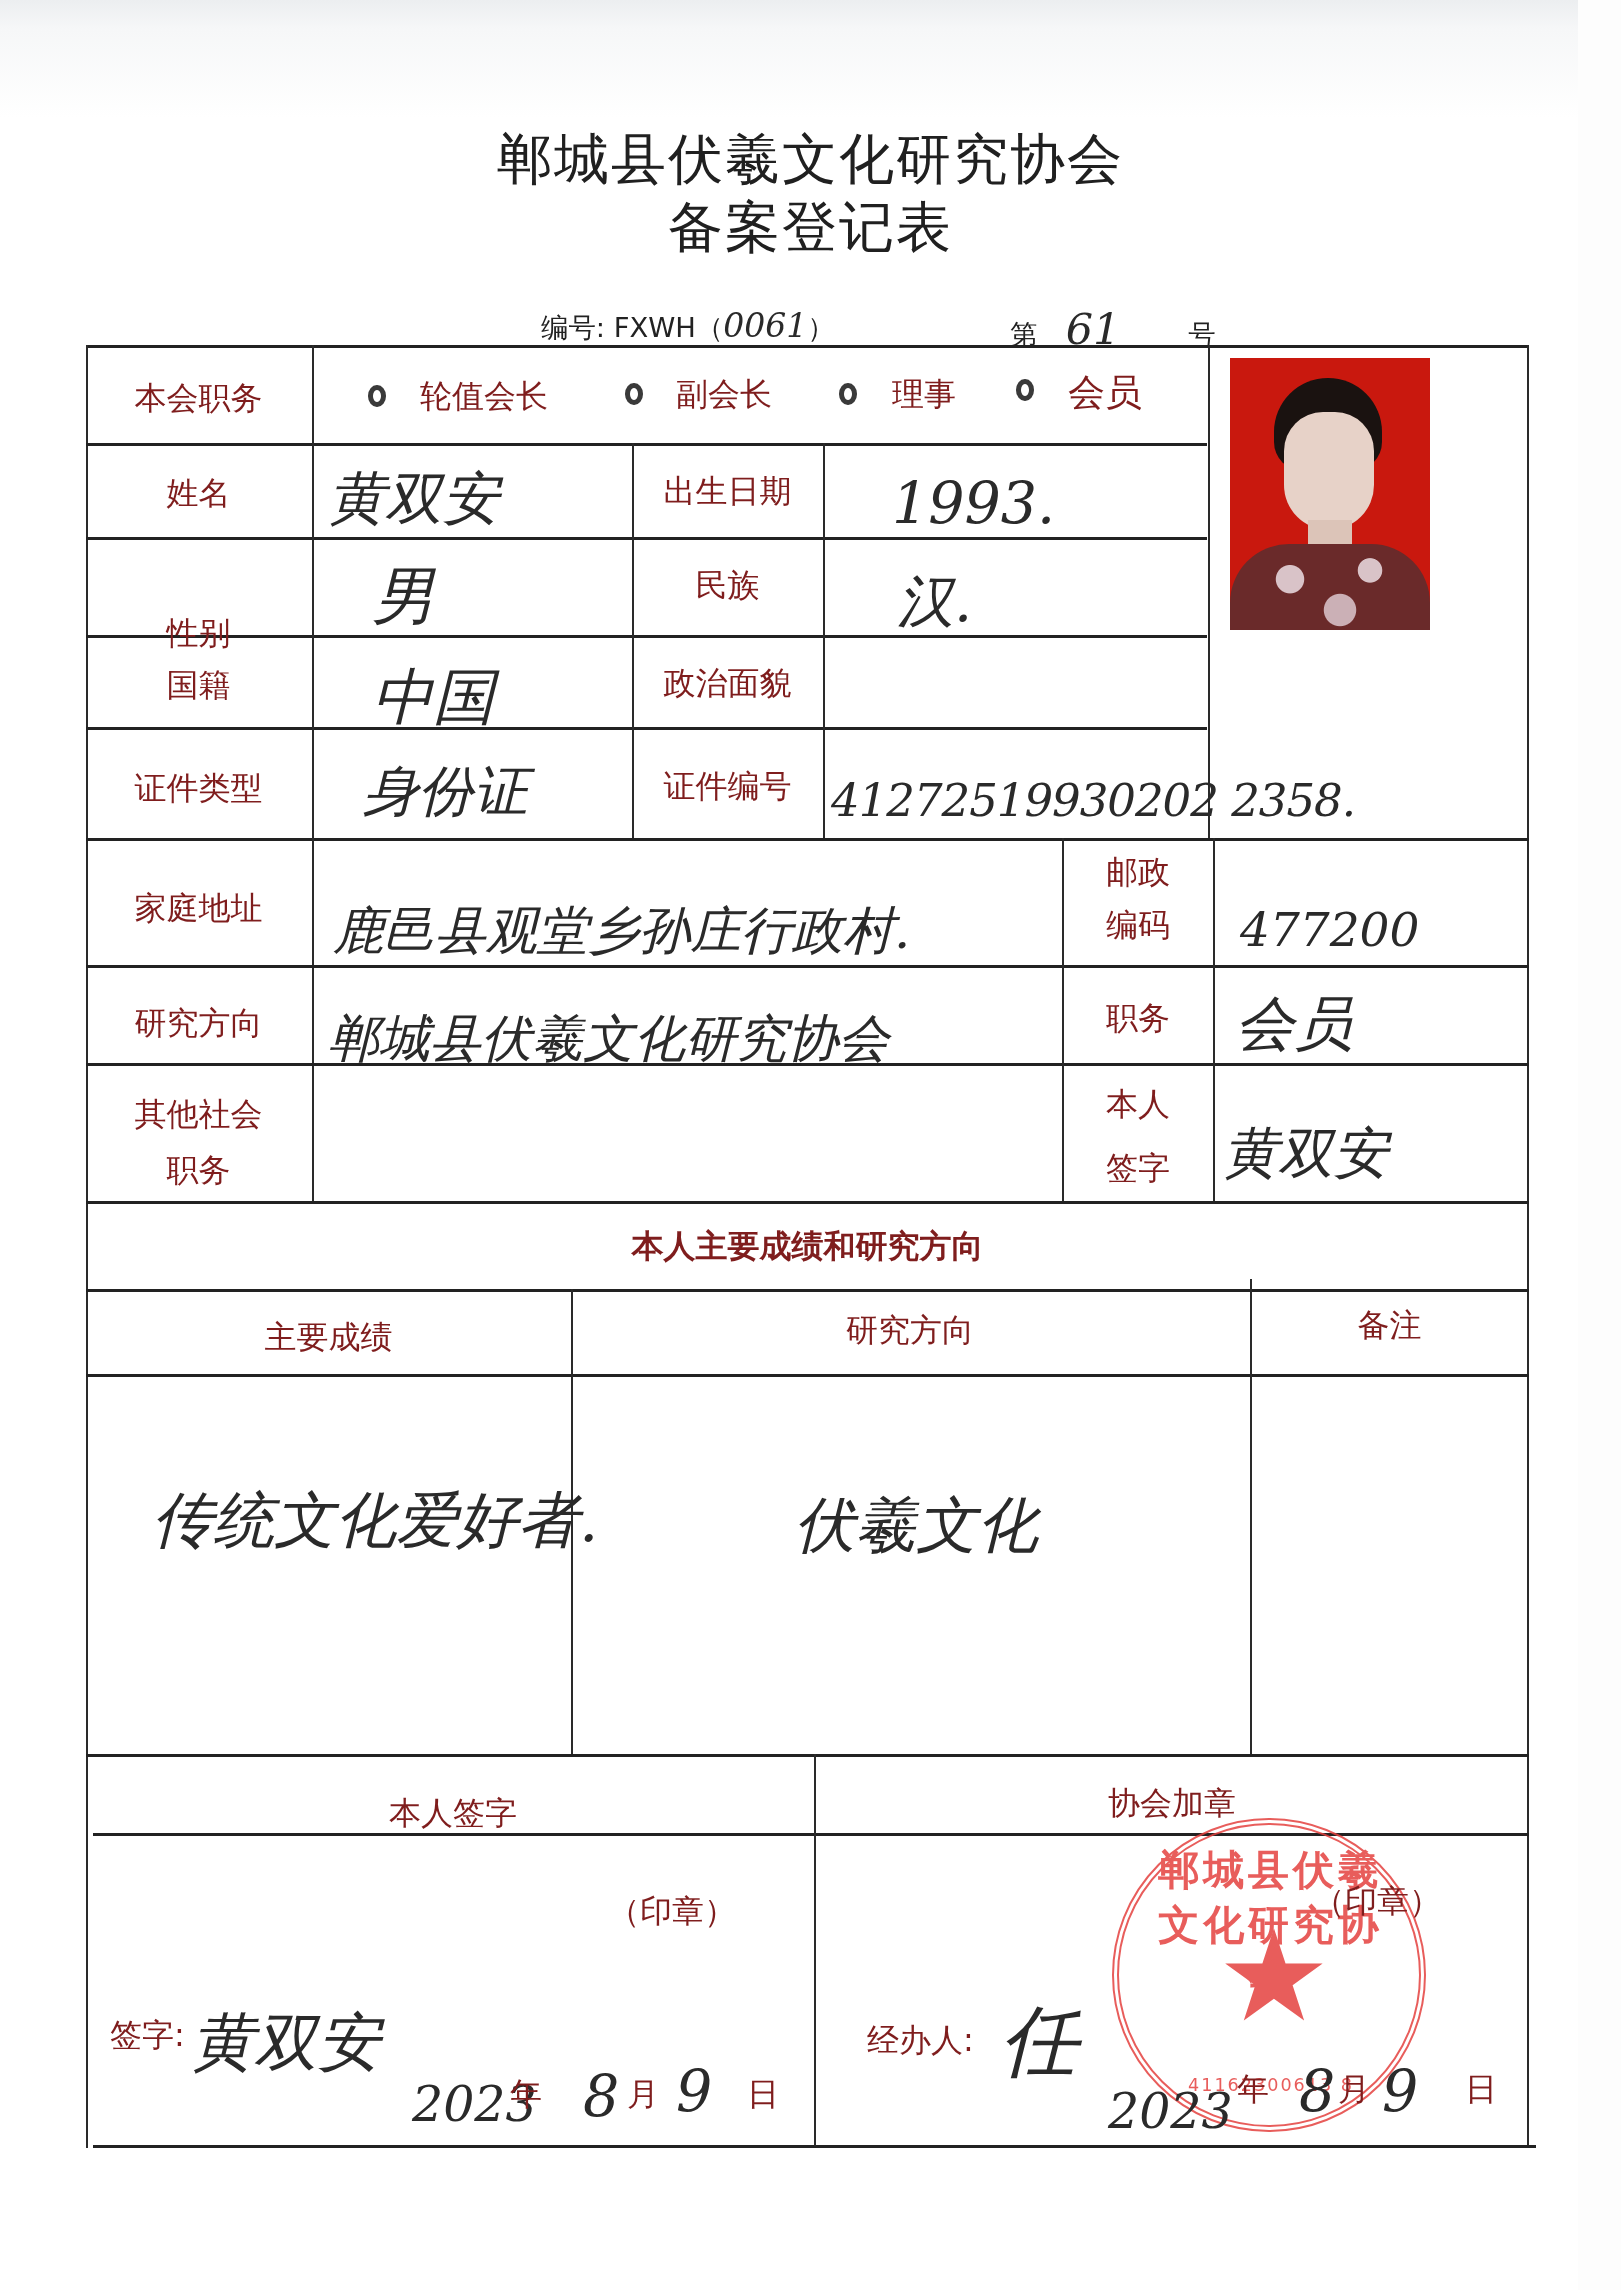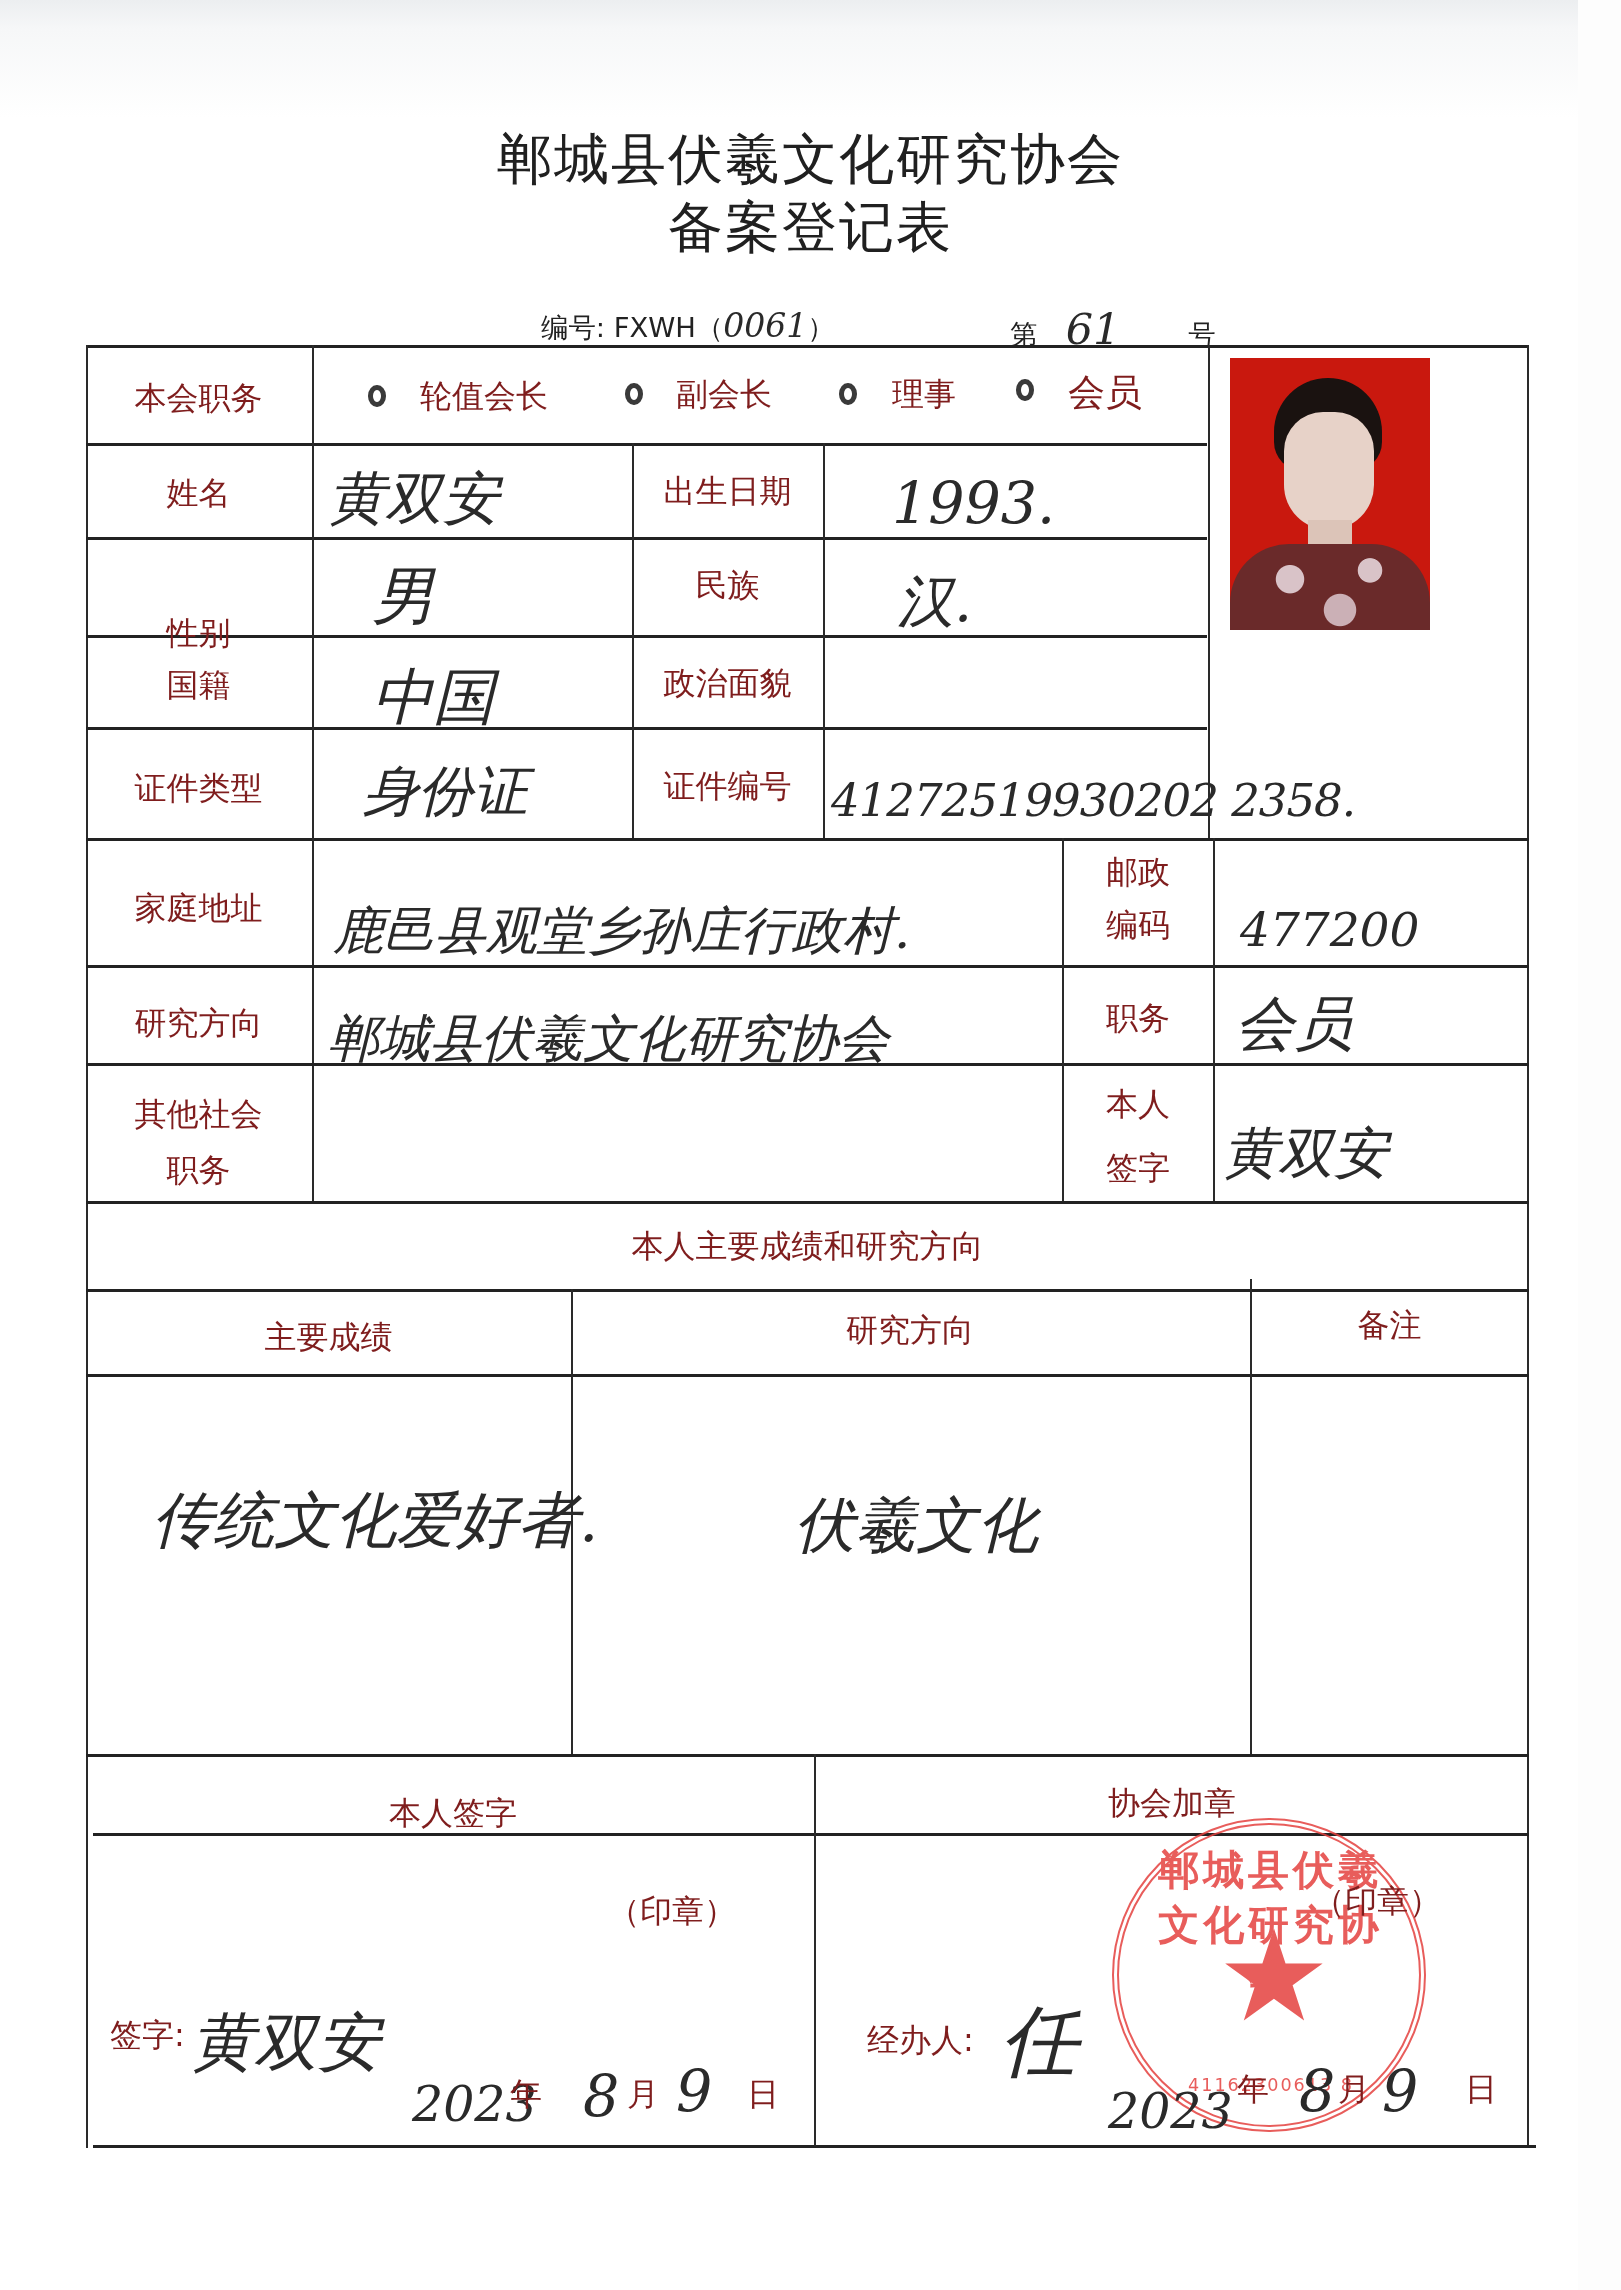--- a/index.html
+++ b/index.html
@@ -153,21 +153,21 @@
 <div class="lbl" style="left:1062px; top:997px; width:152px;">职务</div>
 <div class="hand" style="left:1235px; top:985px; font-size:59px;">会员</div>
 
 <div class="lbl" style="left:86px; top:1093px; width:225px;">其他社会</div>
 <div class="lbl" style="left:86px; top:1149px; width:225px;">职务</div>
 <div class="hand" style="left:333px; top:1108px; font-size:43px;"></div>
 <div class="lbl" style="left:1062px; top:1083px; width:152px;">本人</div>
 <div class="lbl" style="left:1062px; top:1147px; width:152px;">签字</div>
 <div class="hand" style="left:1223px; top:1117px; font-size:55px;">黄双安</div>
 
-<div class="lbl" style="left:86px; top:1225px; width:1443px;">本人主要成绩和研究方向</div>
+<div class="lbl" style="left:86px; top:1225px; width:1443px;font-weight:bold;">本人主要成绩和研究方向</div>
 <div class="lbl" style="left:86px; top:1316px; width:485px;">主要成绩</div>
 <div class="lbl" style="left:571px; top:1309px; width:678px;">研究方向</div>
 <div class="lbl" style="left:1250px; top:1304px; width:279px;">备注</div>
 <div class="hand" style="left:152px; top:1480px; font-size:61px;">传统文化爱好者.</div>
 <div class="hand" style="left:794px; top:1485px; font-size:61px;">伏羲文化</div>
 <div class="hand" style="left:1274px; top:1480px; font-size:39px;"></div>
 
 <div class="lbl" style="left:93px; top:1792px; width:720px;">本人签字</div>
 <div class="lbl" style="left:814px; top:1782px; width:716px;">协会加章</div>
 

